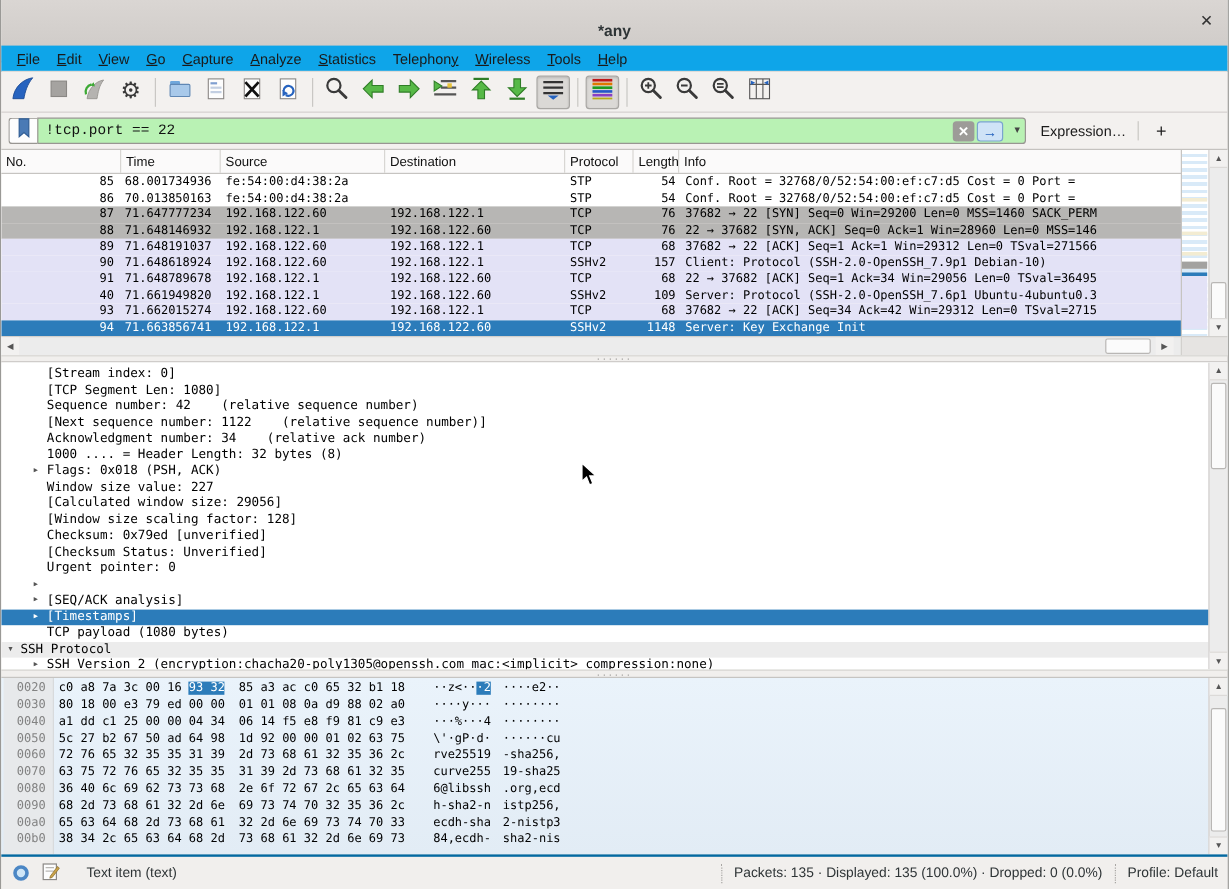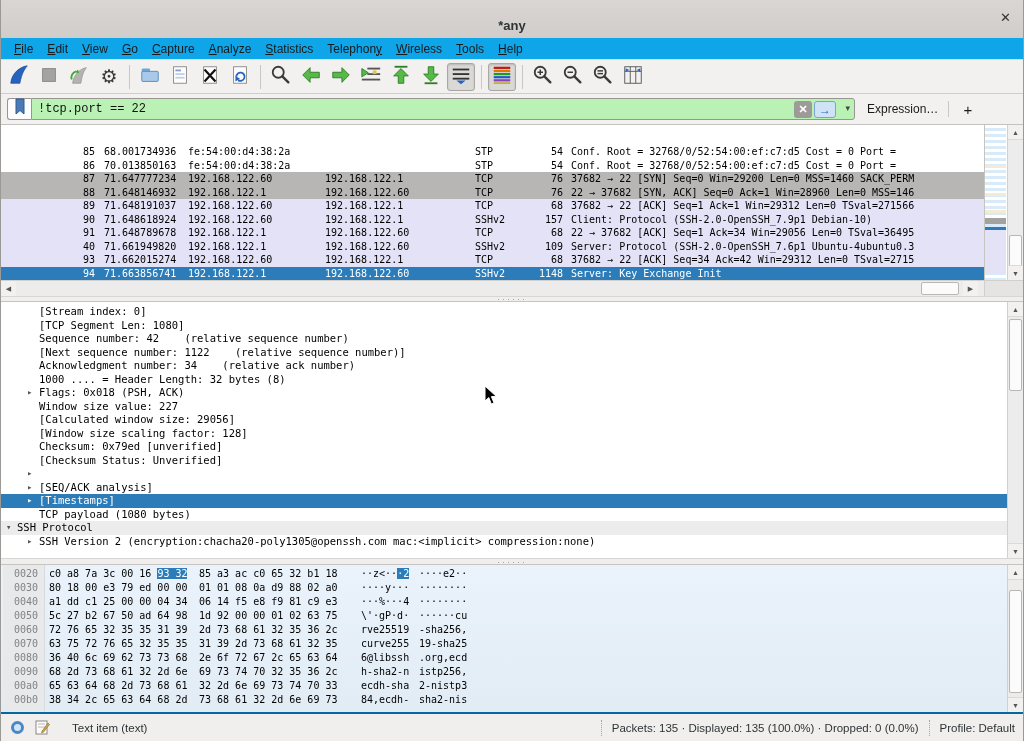--- a/index.html
+++ b/index.html
@@ -293,20 +293,29 @@
       <div class="fclear">✕</div>
       <div class="fapply">→</div>
       <div class="fcaret">▾</div>
     </div>
     <span class="fexpr">Expression…</span>
     <span class="fsep"></span>
     <span class="fplus">+</span>
   </div>
 
   <div class="plist">
+    <div class="phead">
+      <div class="hcell" style="width:100px">No.</div>
+      <div class="hcell" style="width:83px">Time</div>
+      <div class="hcell" style="width:137px">Source</div>
+      <div class="hcell" style="width:150px">Destination</div>
+      <div class="hcell" style="width:57px">Protocol</div>
+      <div class="hcell" style="width:38px">Length</div>
+      <div class="hcell" style="flex:1">Info</div>
+    </div>
     <div class="prows">
         <div class="prow">
           <span class="c-no">85</span>
           <span class="c-time">68.001734936</span>
           <span class="c-src">fe:54:00:d4:38:2a</span>
           <span class="c-dst"></span>
           <span class="c-proto">STP</span>
           <span class="c-len">54</span>
           <span class="c-info">Conf. Root = 32768/0/52:54:00:ef:c7:d5  Cost = 0  Port = </span>
         </div>
@@ -424,20 +433,21 @@
         <div class="dline ind1"><span class="exp"></span><span class="txt">Sequence number: 42    (relative sequence number)</span></div>
         <div class="dline ind1"><span class="exp"></span><span class="txt">[Next sequence number: 1122    (relative sequence number)]</span></div>
         <div class="dline ind1"><span class="exp"></span><span class="txt">Acknowledgment number: 34    (relative ack number)</span></div>
         <div class="dline ind1"><span class="exp"></span><span class="txt">1000 .... = Header Length: 32 bytes (8)</span></div>
         <div class="dline ind1"><span class="exp">▸</span><span class="txt">Flags: 0x018 (PSH, ACK)</span></div>
         <div class="dline ind1"><span class="exp"></span><span class="txt">Window size value: 227</span></div>
         <div class="dline ind1"><span class="exp"></span><span class="txt">[Calculated window size: 29056]</span></div>
         <div class="dline ind1"><span class="exp"></span><span class="txt">[Window size scaling factor: 128]</span></div>
         <div class="dline ind1"><span class="exp"></span><span class="txt">Checksum: 0x79ed [unverified]</span></div>
         <div class="dline ind1"><span class="exp"></span><span class="txt">[Checksum Status: Unverified]</span></div>
+        <div class="dline ind1"><span class="exp"></span><span class="txt">Urgent pointer: 0</span></div>
         <div class="dline ind1"><span class="exp">▸</span></div>
         <div class="dline ind1"><span class="exp">▸</span><span class="txt">[SEQ/ACK analysis]</span></div>
         <div class="dline ind1 sel"><span class="exp">▸</span><span class="txt">[Timestamps]</span></div>
         <div class="dline ind1"><span class="exp"></span><span class="txt">TCP payload (1080 bytes)</span></div>
         <div class="dline ind0 shade"><span class="exp">▾</span><span class="txt">SSH Protocol</span></div>
         <div class="dline ind1"><span class="exp">▸</span><span class="txt">SSH Version 2 (encryption:chacha20-poly1305@openssh.com mac:&lt;implicit&gt; compression:none)</span></div>
       </div>
     <div class="vsb" style="right:0;top:0;height:256px">
       <div class="sb-btn" style="top:0">▲</div>
       <div class="sb-thumb" style="top:17px;height:72px"></div>

